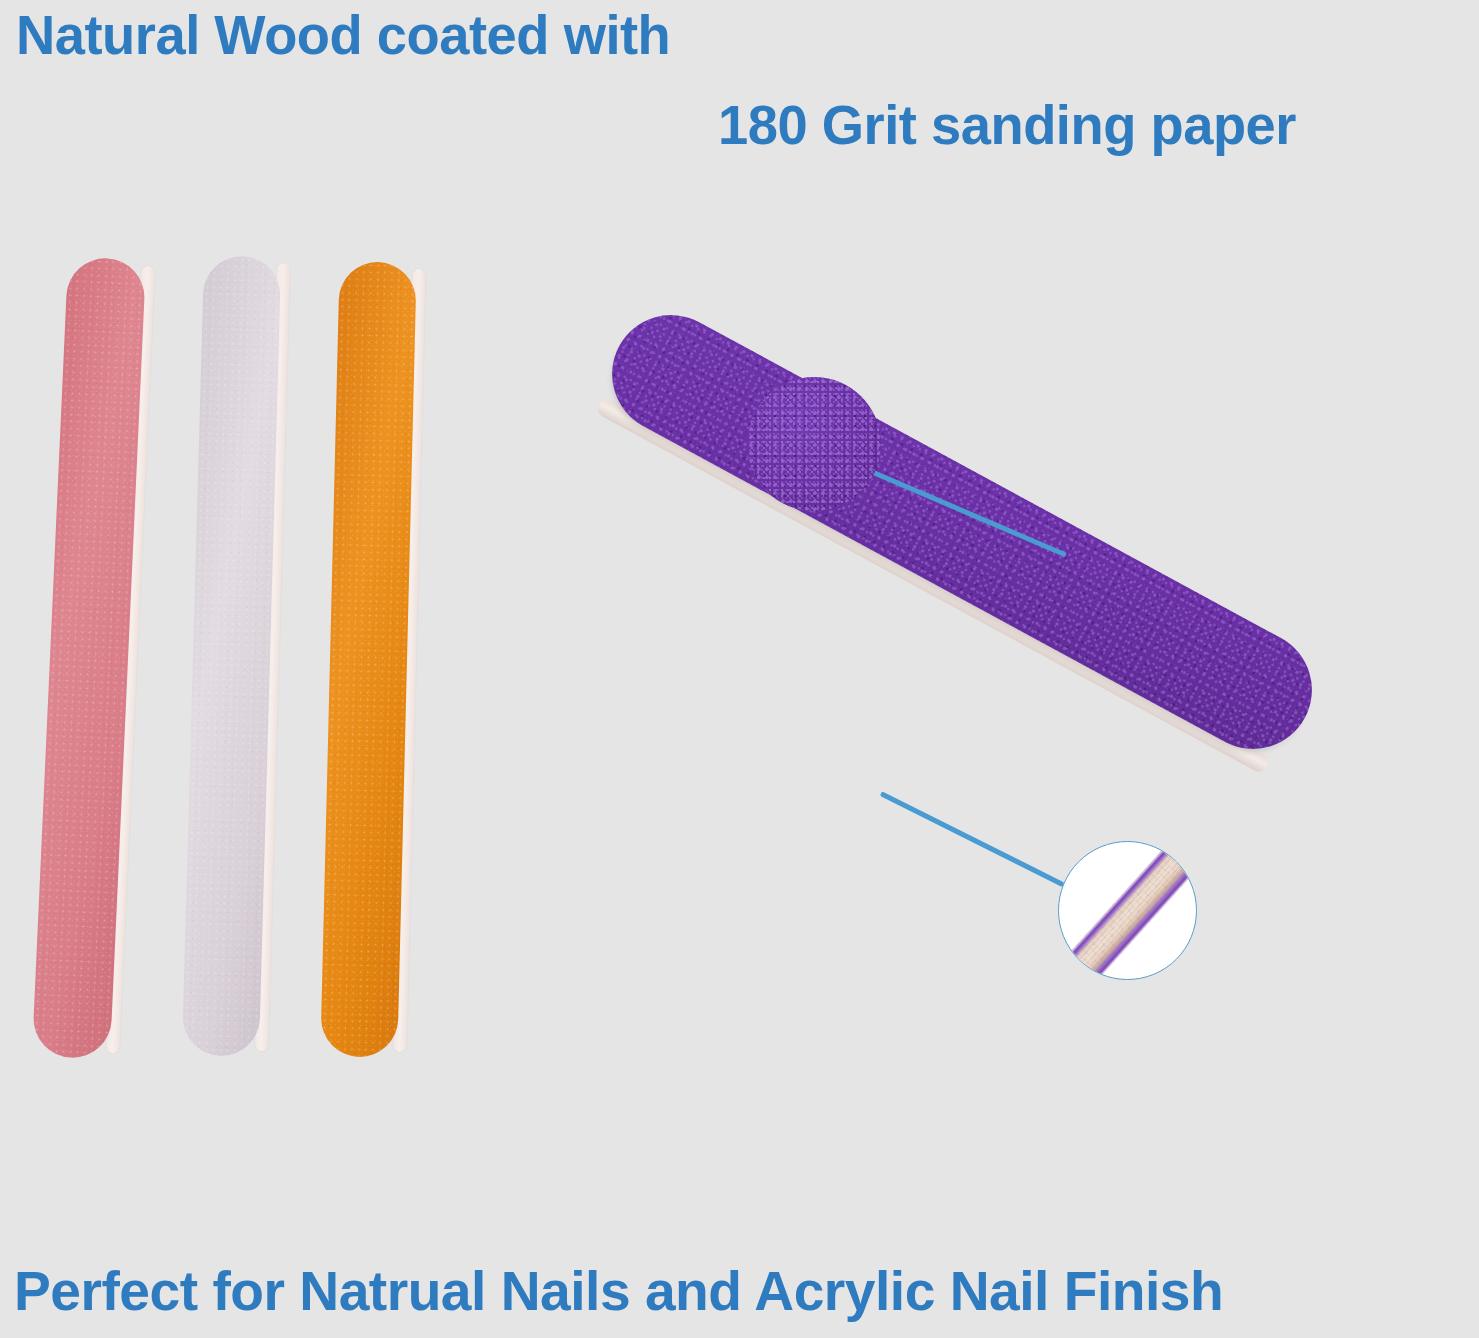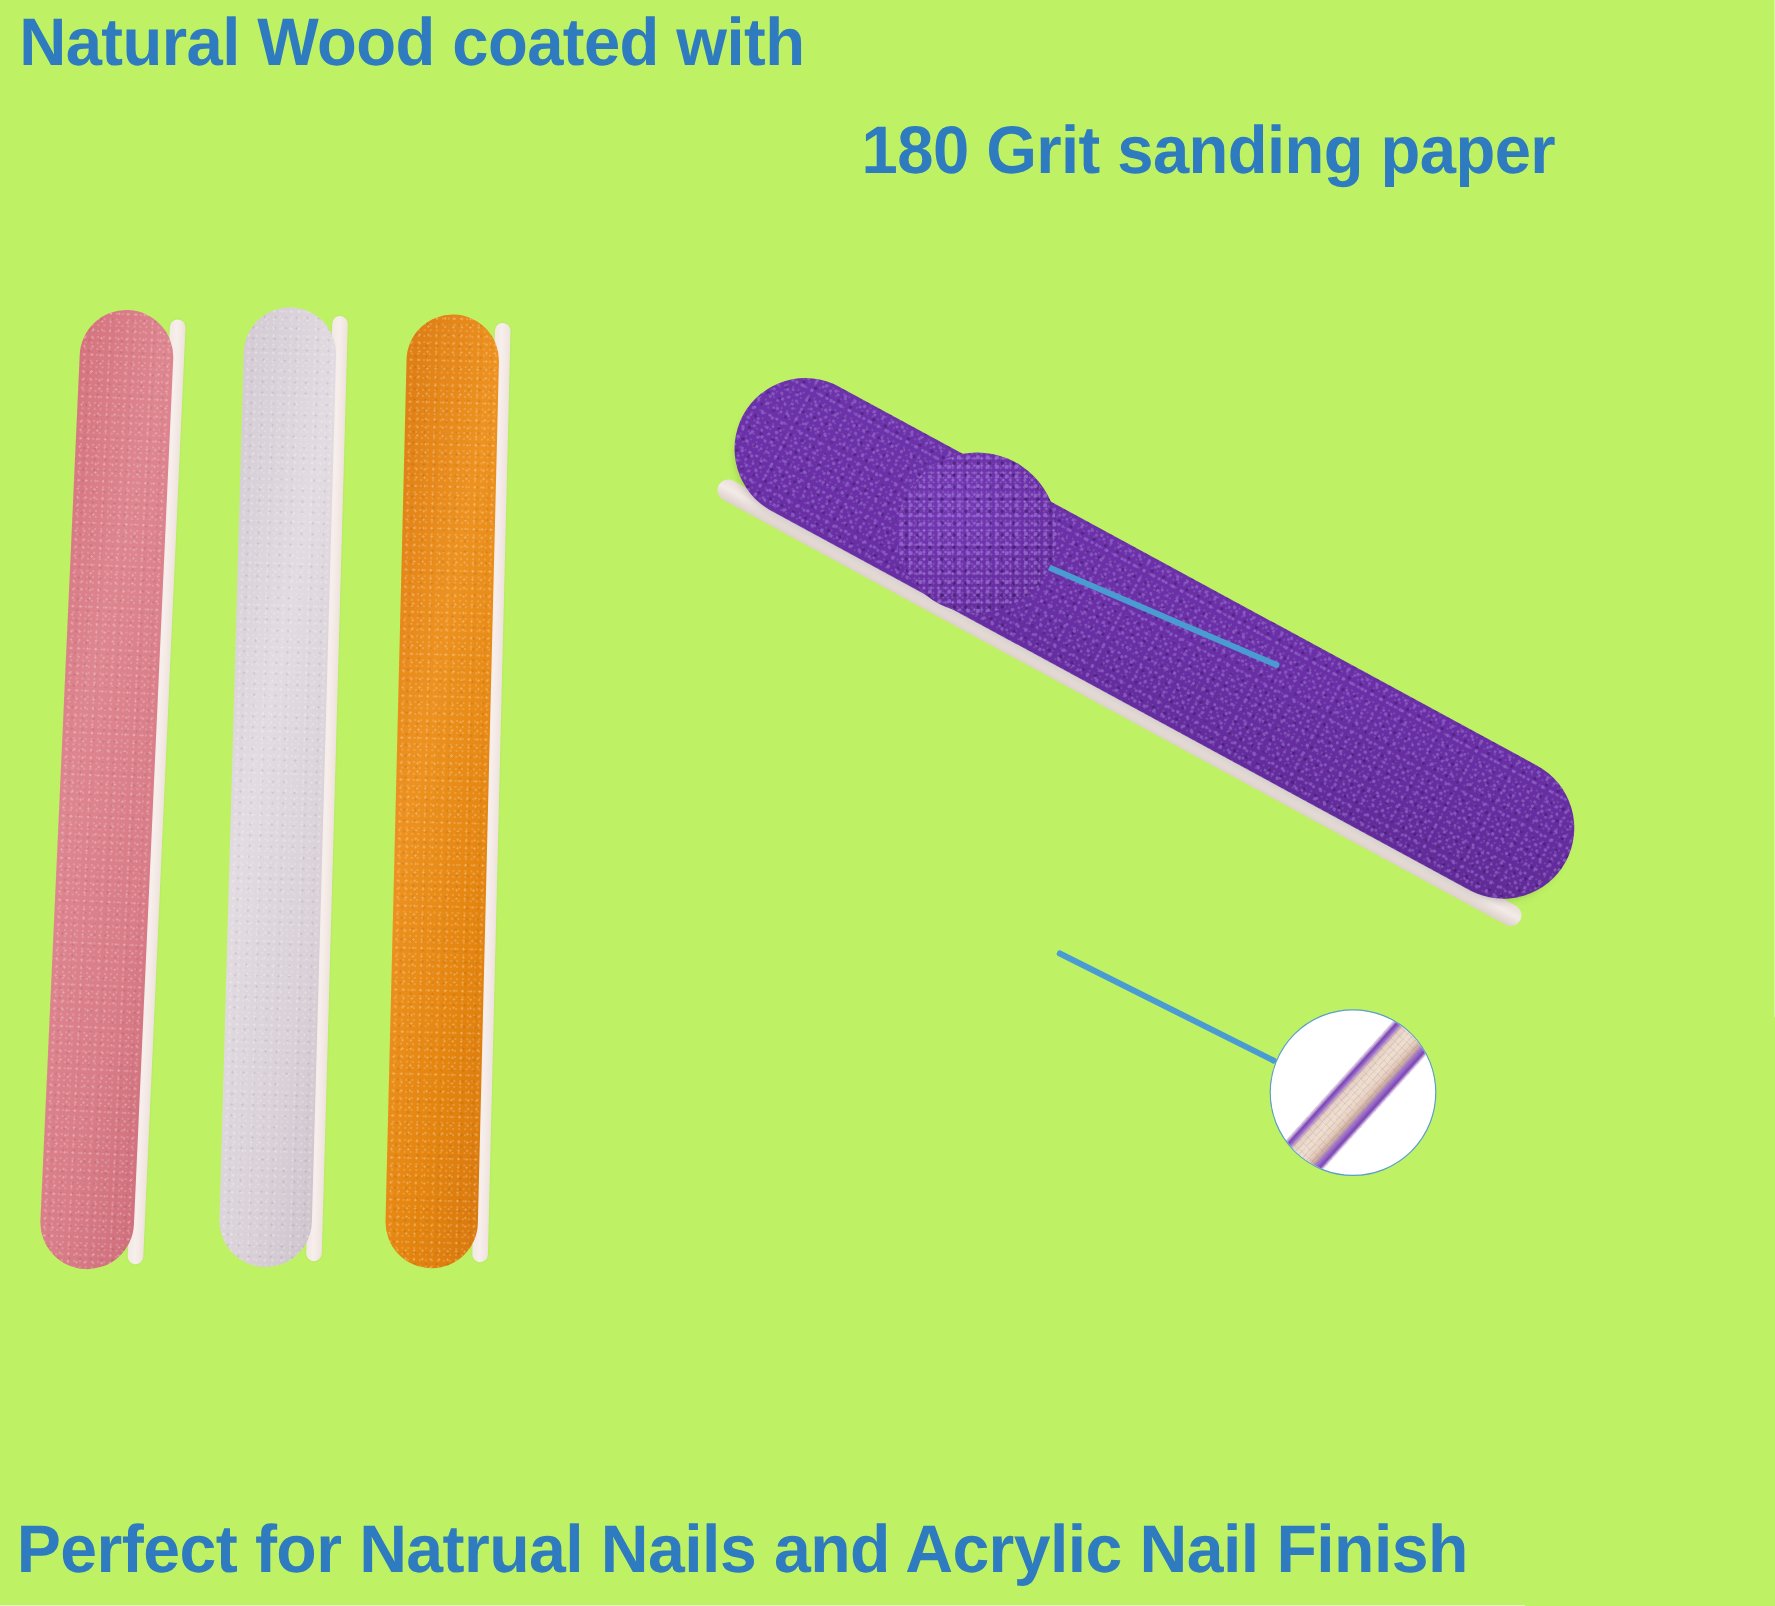--- a/index.html
+++ b/index.html
@@ -7,21 +7,21 @@
     padding: 0;
     background: #ffffff;
   }
   body {
     font-family: "Liberation Sans", sans-serif;
   }
   #page {
     position: relative;
     width: 1479px;
     height: 1338px;
-    background: #bef264;
+    background: #e5e5e5;
     overflow: hidden;
   }
 
   
   .headline {
     position: absolute;
     color: #2E7BBF;
     font-family: "Liberation Sans", sans-serif;
     font-weight: bold;
     white-space: nowrap;

